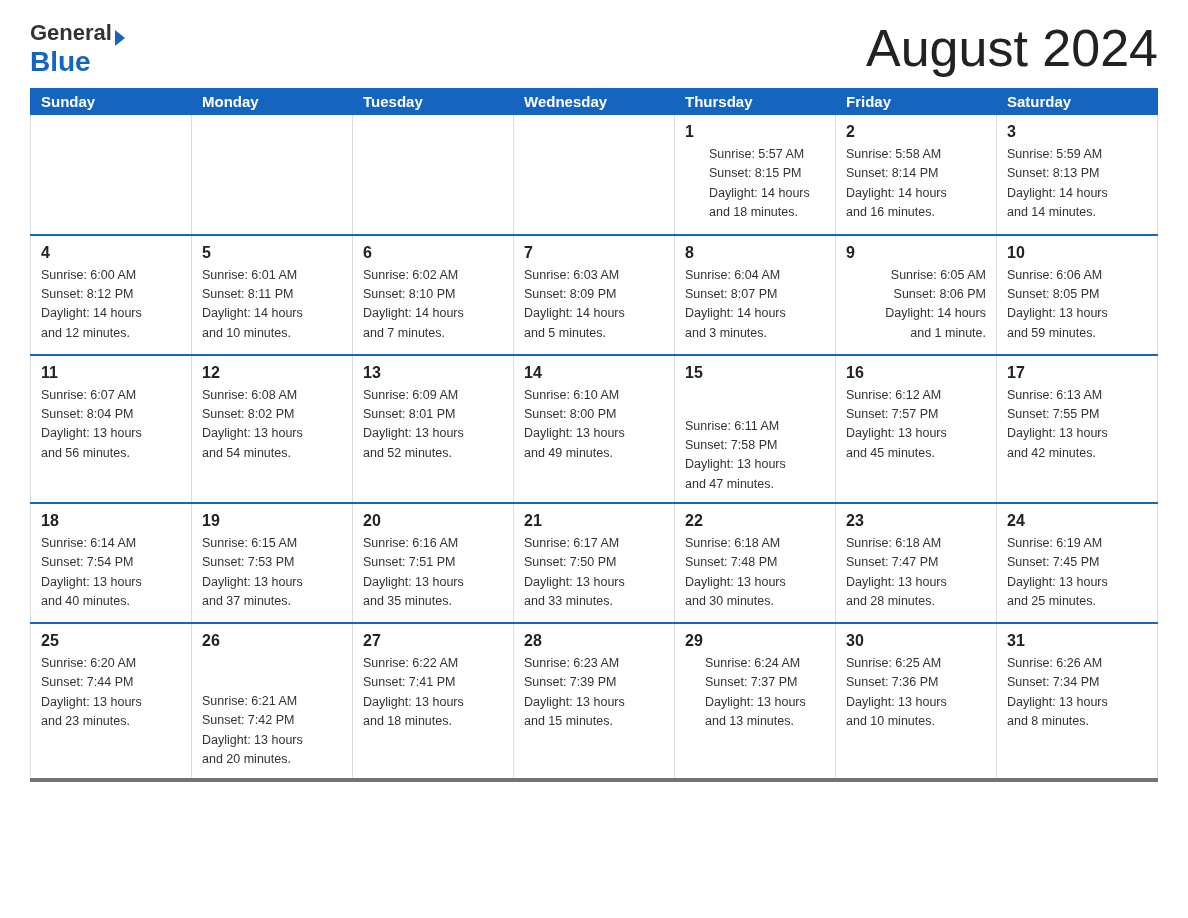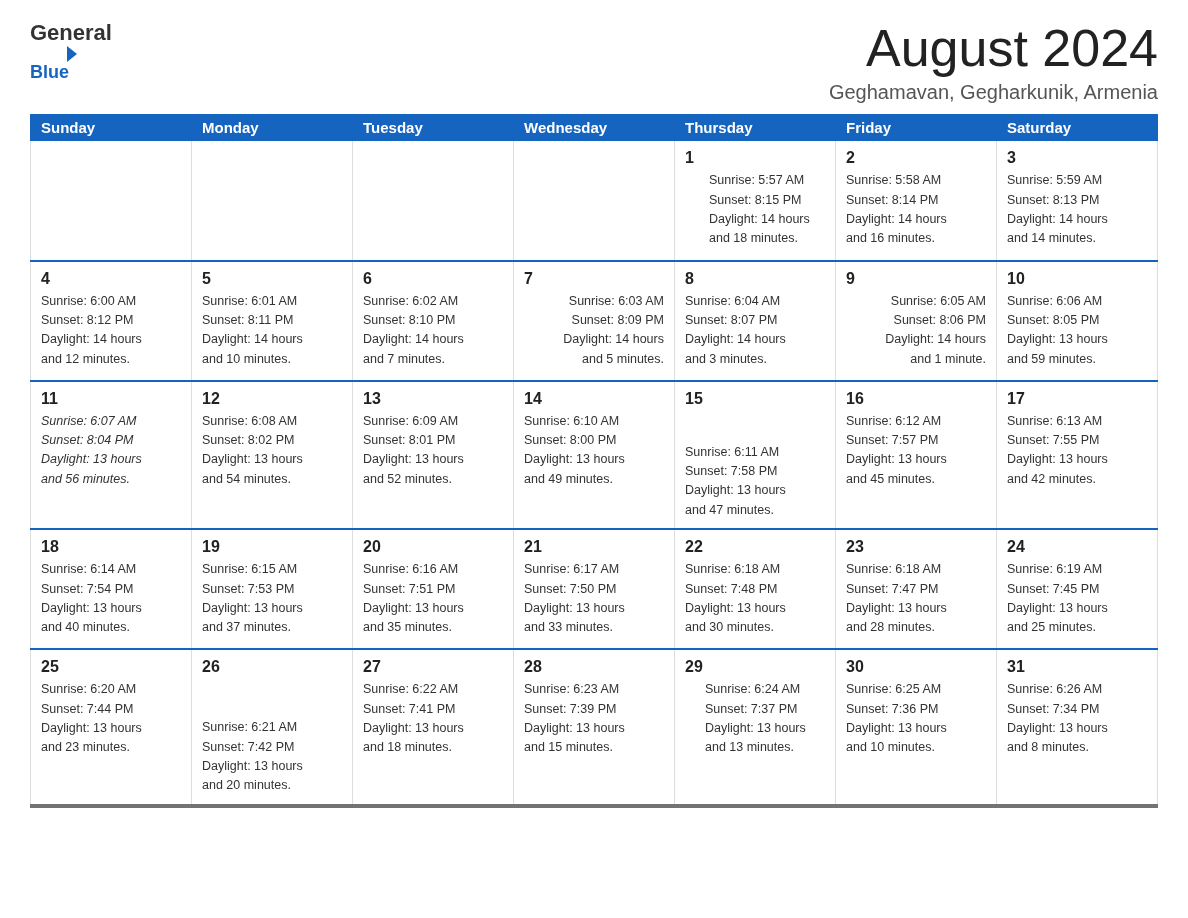--- a/index.html
+++ b/index.html
@@ -21,38 +21,37 @@
       display: flex;
       flex-direction: column;
       align-items: flex-start;
     }
     .logo-general {
       font-size: 22px;
       font-weight: bold;
       color: #333;
     }
     .logo-blue {
-      font-size: 18px;
+      font-size: 28px;
       font-weight: bold;
       color: #1565C0;
     }
     .logo-arrow {
       display: inline-block;
       width: 0;
       height: 0;
       border-left: 10px solid #1565C0;
       border-top: 8px solid transparent;
       border-bottom: 8px solid transparent;
       margin-left: 3px;
       vertical-align: middle;
     }
     .logo-line {
       display: flex;
-      align-items: center;
-      flex-direction: column;
+      align-items: flex-end;
     }
     .title-section {
       text-align: right;
     }
     .month-title {
       font-size: 52px;
       font-weight: 300;
       color: #222;
       line-height: 1.1;
     }
@@ -117,21 +116,20 @@
     <div class="logo-line">
       <span class="logo-general">General</span>
       <span class="logo-arrow"></span>
     </div>
     <div class="logo-line">
       <span class="logo-blue">Blue</span>
     </div>
   </div>
   <div class="title-section">
     <div class="month-title">August 2024</div>
-    <div class="location">Geghamavan, Gegharkunik, Armenia</div>
   </div>
 </div>
 
 <table>
   <thead>
     <tr>
     <th>Sunday</th>
         <th>Monday</th>
         <th>Tuesday</th>
         <th>Wednesday</th>
@@ -185,21 +183,21 @@
         </td>
         <td>
           <span class="day-num">6</span>
           <div class="day-info" style="white-space: pre-line;">Sunrise: 6:02 AM
 Sunset: 8:10 PM
 Daylight: 14 hours
 and 7 minutes.</div>
         </td>
         <td>
           <span class="day-num">7</span>
-          <div class="day-info" style="white-space: pre-line; text-align: right;">Sunrise: 6:03 AM
+          <div class="day-info" style="white-space: pre-line;">Sunrise: 6:03 AM
 Sunset: 8:09 PM
 Daylight: 14 hours
 and 5 minutes.</div>
         </td>
         <td>
           <span class="day-num">8</span>
           <div class="day-info" style="white-space: pre-line;">Sunrise: 6:04 AM
 Sunset: 8:07 PM
 Daylight: 14 hours
 and 3 minutes.</div>
@@ -215,21 +213,21 @@
           <span class="day-num">10</span>
           <div class="day-info" style="white-space: pre-line;">Sunrise: 6:06 AM
 Sunset: 8:05 PM
 Daylight: 13 hours
 and 59 minutes.</div>
         </td>
       </tr>
       <tr>
         <td>
           <span class="day-num">11</span>
-          <div class="day-info" style="white-space: pre-line; font-style: italic;">Sunrise: 6:07 AM
+          <div class="day-info" style="white-space: pre-line;">Sunrise: 6:07 AM
 Sunset: 8:04 PM
 Daylight: 13 hours
 and 56 minutes.</div>
         </td>
         <td>
           <span class="day-num">12</span>
           <div class="day-info" style="white-space: pre-line;">Sunrise: 6:08 AM
 Sunset: 8:02 PM
 Daylight: 13 hours
 and 54 minutes.</div>

